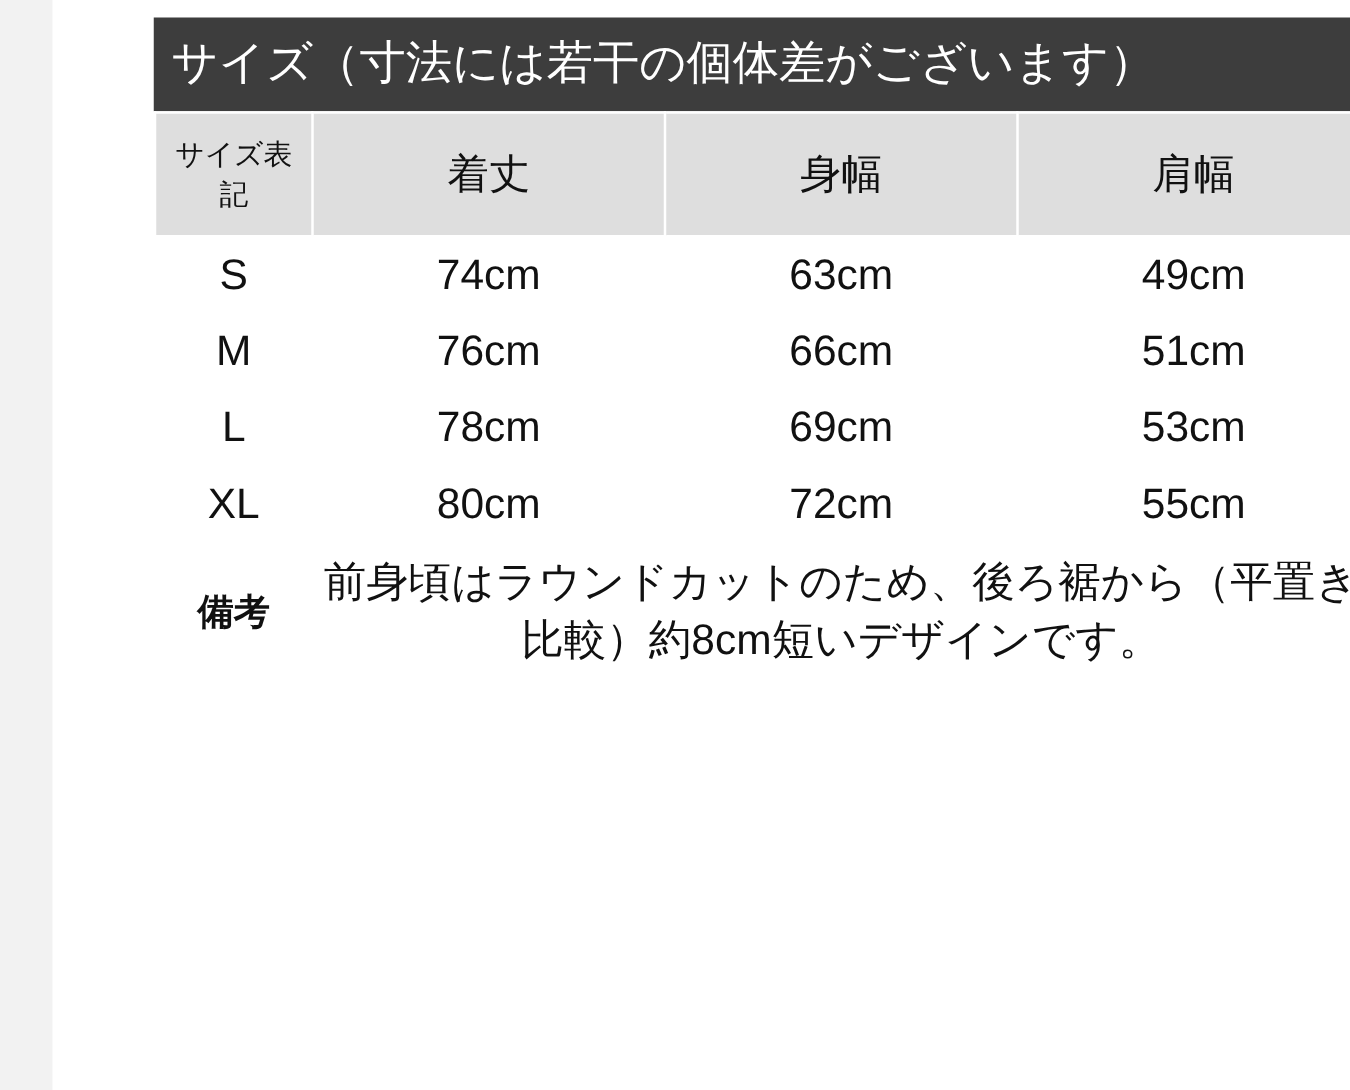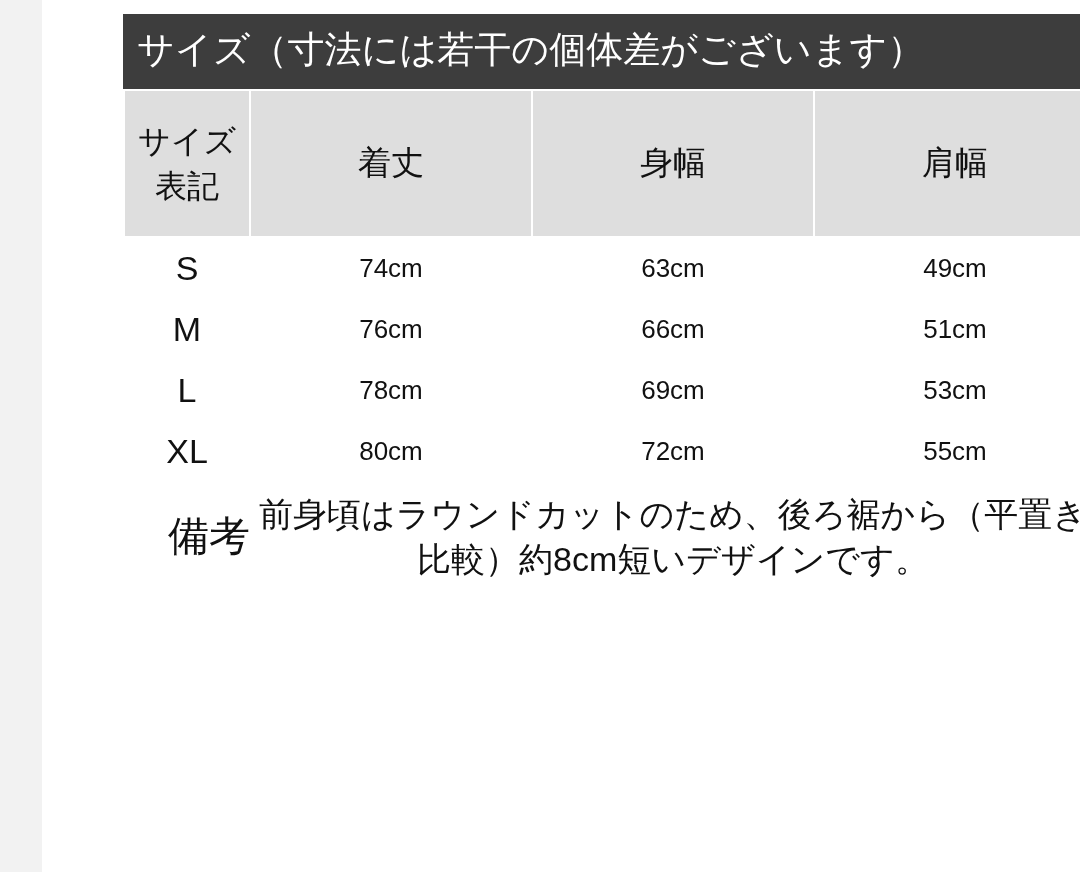--- a/index.html
+++ b/index.html
@@ -62,53 +62,53 @@
     color: #111111;
     font-weight: 400;
     font-size: 33px;
     text-align: center;
     vertical-align: middle;
     border: 2px solid #ffffff;
     padding: 26px 6px;
   }
   th.col-label {
     width: 108px;
-    font-size: 32px;
+    font-size: 23px;
     line-height: 1.38;
-    padding: 28px 8px;
+    padding: 10px 8px;
   }
   th.col-a { width: 268px; }
   th.col-b { width: 268px; }
   th.col-c { width: 268px; }
 
   
   tbody td {
     background: #ffffff;
     color: #111111;
-    font-size: 26px;
+    font-size: 34px;
     text-align: center;
     vertical-align: middle;
     border: none;
     padding: 11px 4px;
     font-weight: 400;
   }
   tbody td.size-name {
     font-size: 34px;
   }
 
   
   tr.notes-row td {
     vertical-align: middle;
     padding-top: 10px;
     padding-bottom: 14px;
   }
   td.notes-label {
-    font-weight: 400;
-    font-size: 41px;
-    text-align: right;
+    font-weight: 700;
+    font-size: 29px;
+    text-align: center;
     white-space: nowrap;
     padding-left: 0;
     padding-right: 0;
   }
   td.notes-text {
     font-size: 34px;
     line-height: 1.33;
     text-align: center;
     padding-left: 4px;
     padding-right: 4px;

